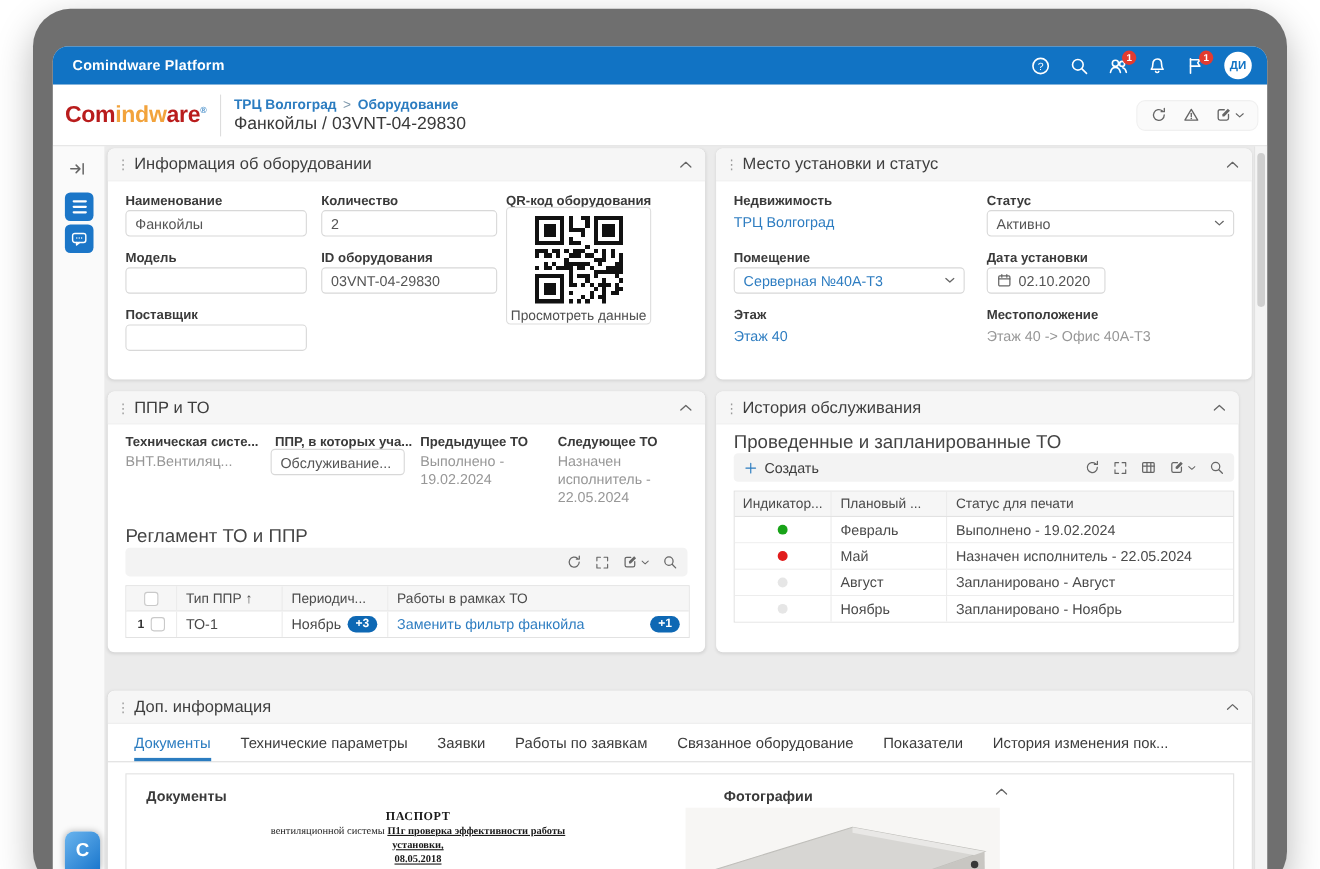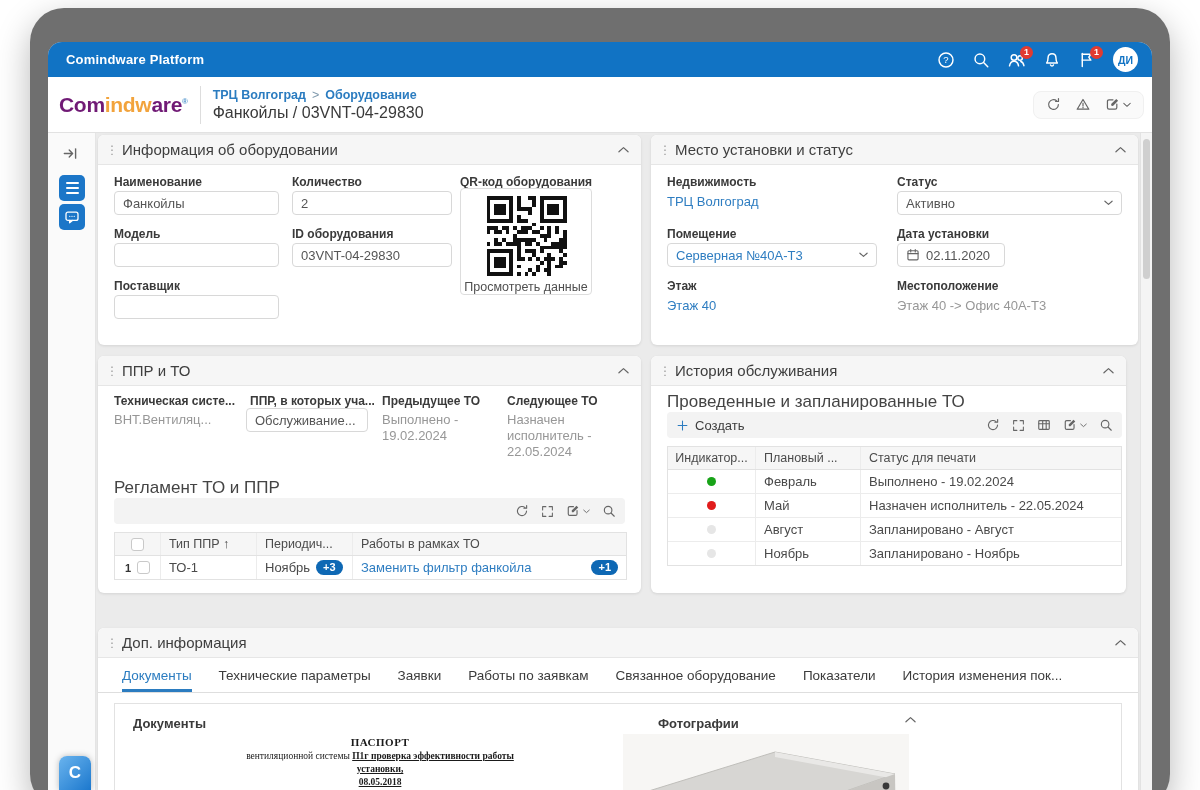--- a/index.html
+++ b/index.html
@@ -24,21 +24,21 @@
   .nbadge { position:absolute; top:-5px; right:-7px; min-width:13px; height:13px; border-radius:7px;
             background:#e23b30; color:#fff; font-size:9px; font-weight:700; display:flex;
             align-items:center; justify-content:center; padding:0 3px; }
   .avatar { width:25px; height:25px; border-radius:50%; background:#fff; color:#1173c4;
             font-size:10.5px; font-weight:700; display:flex; align-items:center; justify-content:center; }
 
   
   .apphead { position:absolute; left:0; top:35px; width:1104px; height:56px; background:#fff;
              border-bottom:1px solid #e2e2e2; box-shadow:0 1px 3px rgba(0,0,0,.06); display:flex; align-items:center; }
   .logo { font-size:21px; font-weight:700; margin-left:11px; letter-spacing:-.3px; }
-  .logo .b { color:#701a75; } .logo .o { color:#f2a33c; }
+  .logo .b { color:#b91c1c; } .logo .o { color:#f2a33c; }
   .logo sup { font-size:8px; color:#4e93cc; }
   .head-div { width:1px; height:38px; background:#ddd; margin:0 12px 0 12px; }
   .bc-block { display:flex; flex-direction:column; gap:2px; }
   .bc-row { display:flex; gap:6px; font-size:12.5px; font-weight:700; }
   .bc-link { color:#2b7cc0; cursor:pointer; }
   .bc-sep { color:#7d97ab; font-weight:400; }
   .page-title { font-size:16px; color:#3a3a3a; font-weight:500; }
   .head-tools { margin-left:auto; margin-right:8px; background:#fafafa; border:1px solid #f0f0f0;
                 border-radius:8px; height:28px; display:flex; align-items:center; gap:14px; padding:0 12px; }
   .editwrap { display:flex; align-items:center; gap:3px; }
@@ -422,21 +422,21 @@
           <svg class="ic" width="9" height="6" viewBox="0 0 10 6">
               <path d="M1 1l4 3.6L9 1"></path>
             </svg>
         </div>
         <span class="label" style="left:246px;top:92px">Дата установки</span>
         <div class="input" style="left:246px;top:108px;width:108px;gap:6px">
           <svg class="ic" width="14" height="14" viewBox="0 0 16 16">
               <rect x="2.2" y="3.2" width="11.6" height="10.4" rx="1.2"></rect>
               <path d="M2.2 6.4h11.6M5.4 1.8v2.8M10.6 1.8v2.8"></path>
             </svg>
-          <span>02.11.2020</span>
+          <span>02.10.2020</span>
         </div>
         <span class="label" style="left:16px;top:144px">Этаж</span>
         <span class="link" style="left:16px;top:163px">Этаж 40</span>
         <span class="label" style="left:246px;top:144px">Местоположение</span>
         <span class="grayval" style="left:246px;top:163px">Этаж 40 -&gt; Офис 40А-Т3</span>
       </div>
 
       <div class="panel p-ppr">
         <div class="panel-h">
           <span class="grip"></span>

